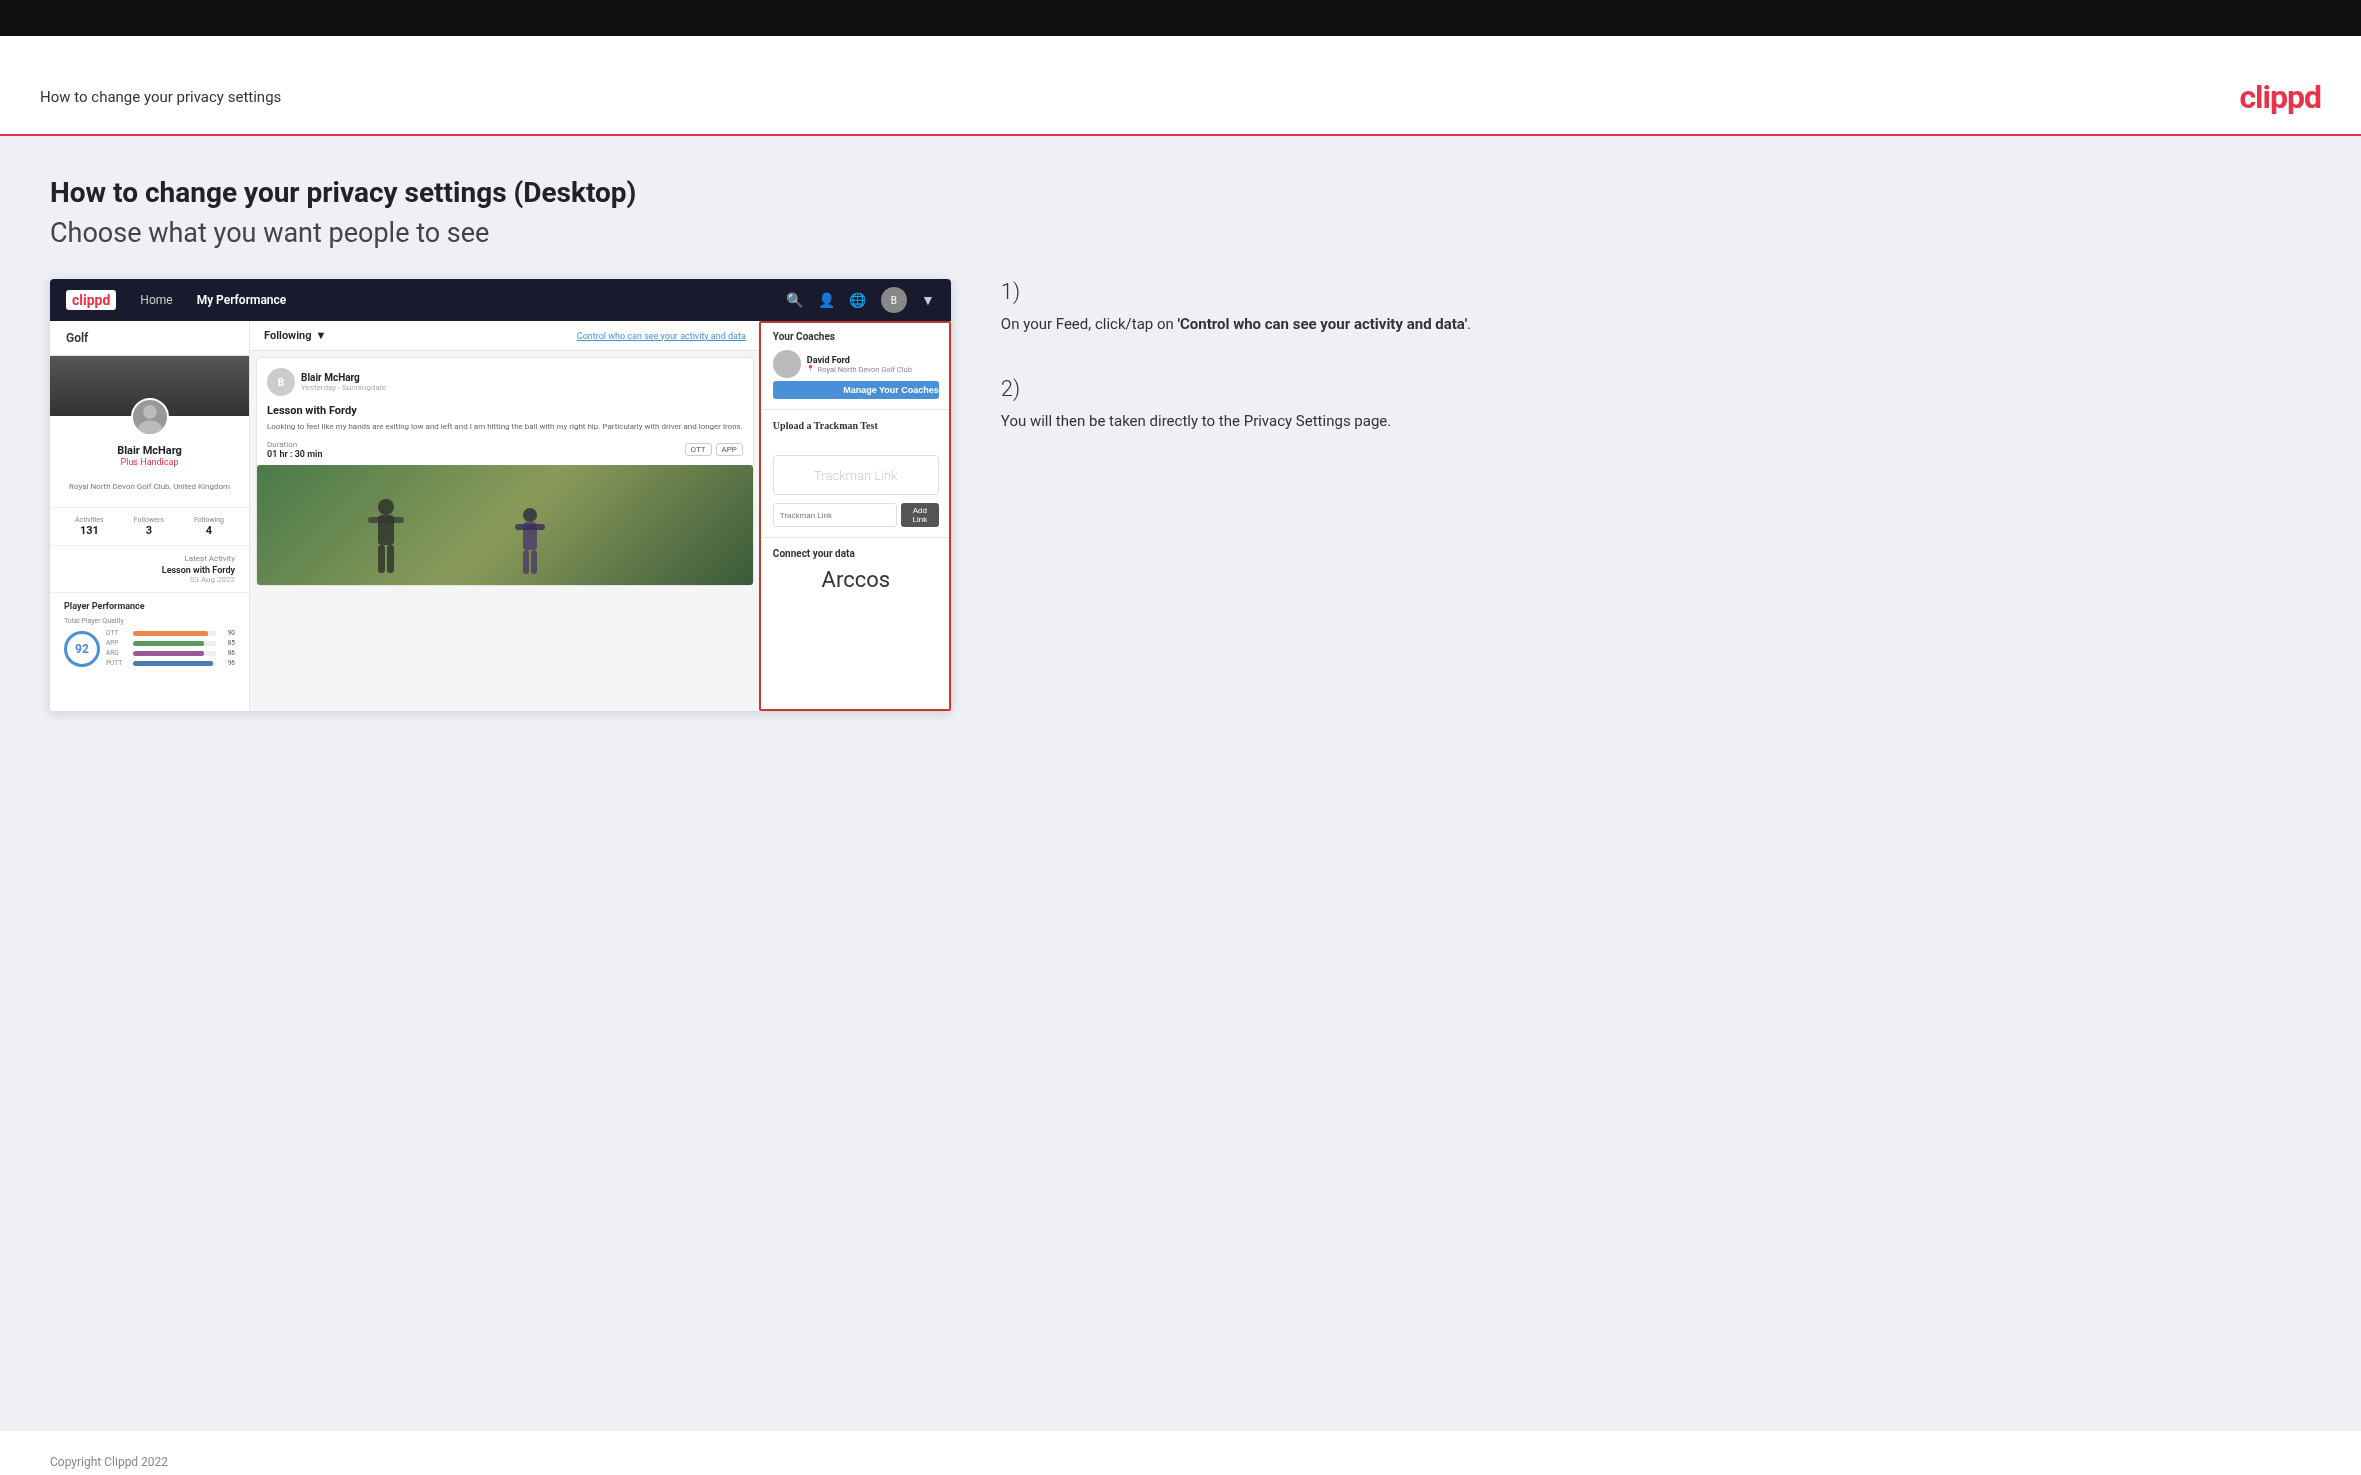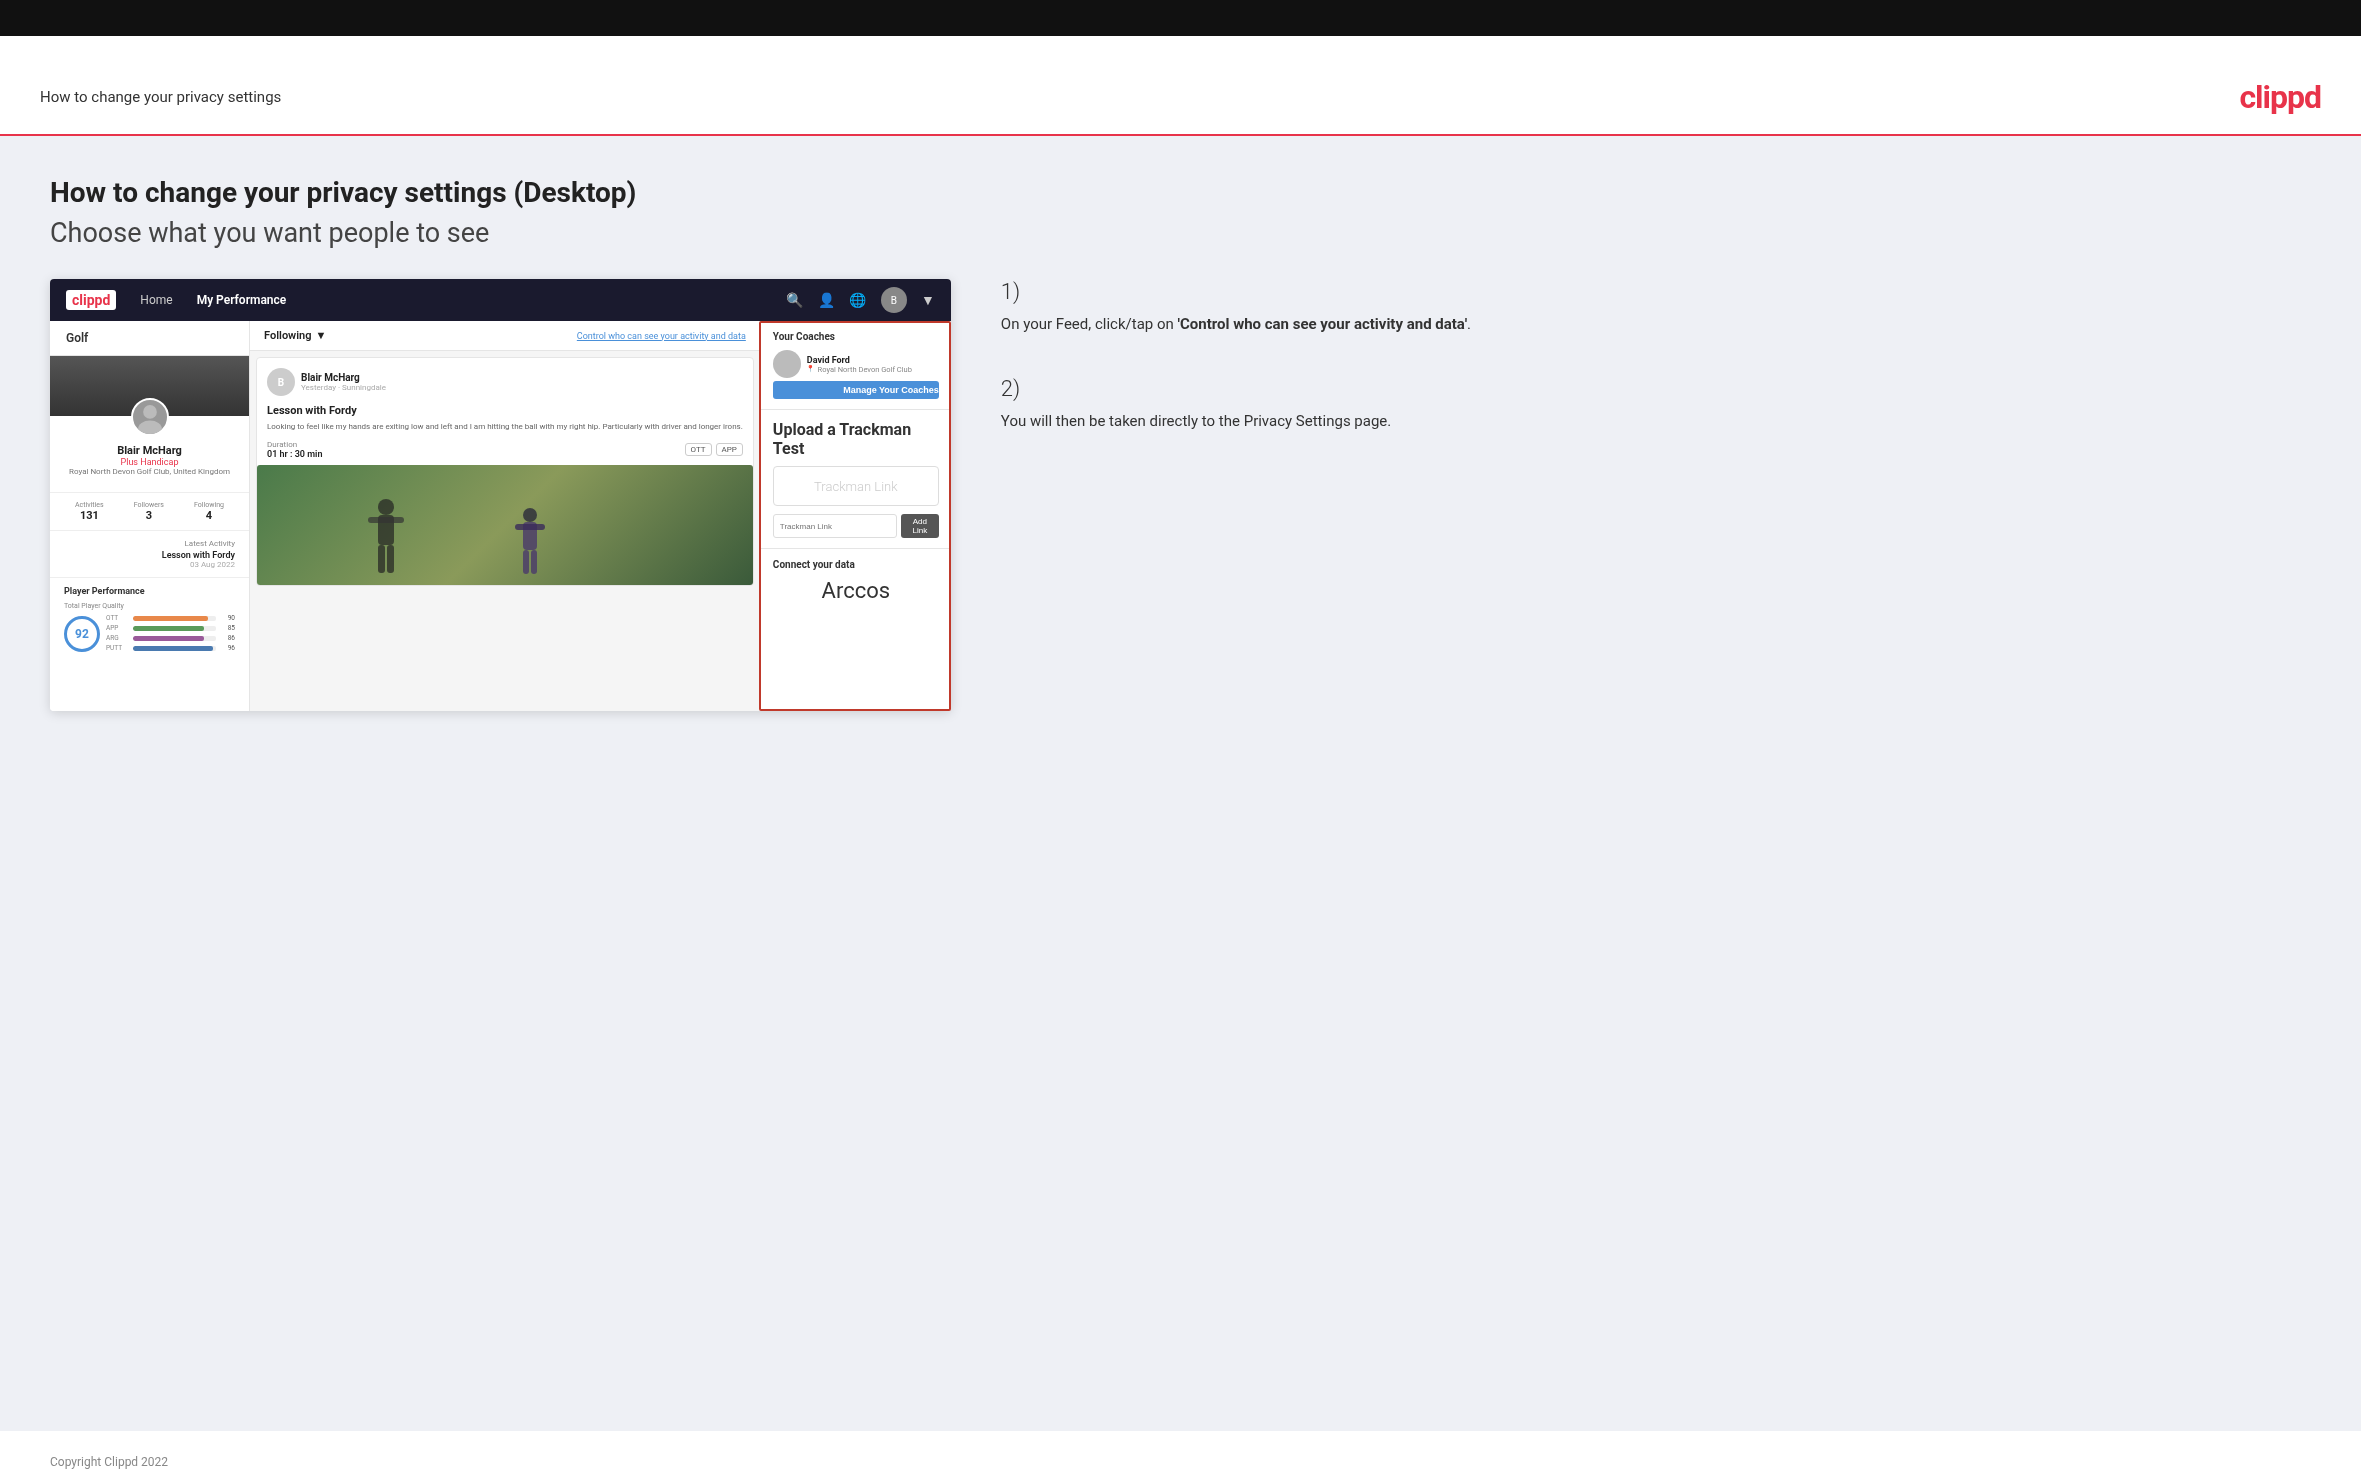--- a/index.html
+++ b/index.html
@@ -173,21 +173,21 @@
       padding: 0 10px 10px;
     }
     .profile-name {
       font-size: 11px;
       font-weight: 700;
       color: #222;
     }
     .profile-handicap {
       font-size: 9px;
       color: #e8334a;
-      margin-bottom: 0;
+      margin-bottom: 15px;
     }
     .profile-club {
       font-size: 8px;
       color: #777;
     }
     .profile-stats {
       display: flex;
       justify-content: space-around;
       padding: 8px 10px;
       border-top: 1px solid #eee;
@@ -374,21 +374,21 @@
       border: none;
       border-radius: 3px;
       padding: 4px 0;
       width: 100%;
       font-size: 9px;
       font-weight: 600;
       cursor: pointer;
       text-align: right;
     }
     .trackman-section { padding: 10px 12px; border-bottom: 1px solid #e5e5e5; }
-    .trackman-title { font-size: 16px; font-weight: 700; color: #333; margin-bottom: 8px; }
+    .trackman-title { font-size: 10px; font-weight: 700; color: #333; margin-bottom: 24px; font-family: Liberation Serif, serif; }
     .trackman-input-area {
       border: 1px solid #ddd;
       border-radius: 4px;
       height: 40px;
       display: flex;
       align-items: center;
       justify-content: center;
       margin-bottom: 8px;
     }
     .trackman-placeholder { font-size: 13px; color: #ccc; font-weight: 300; }

